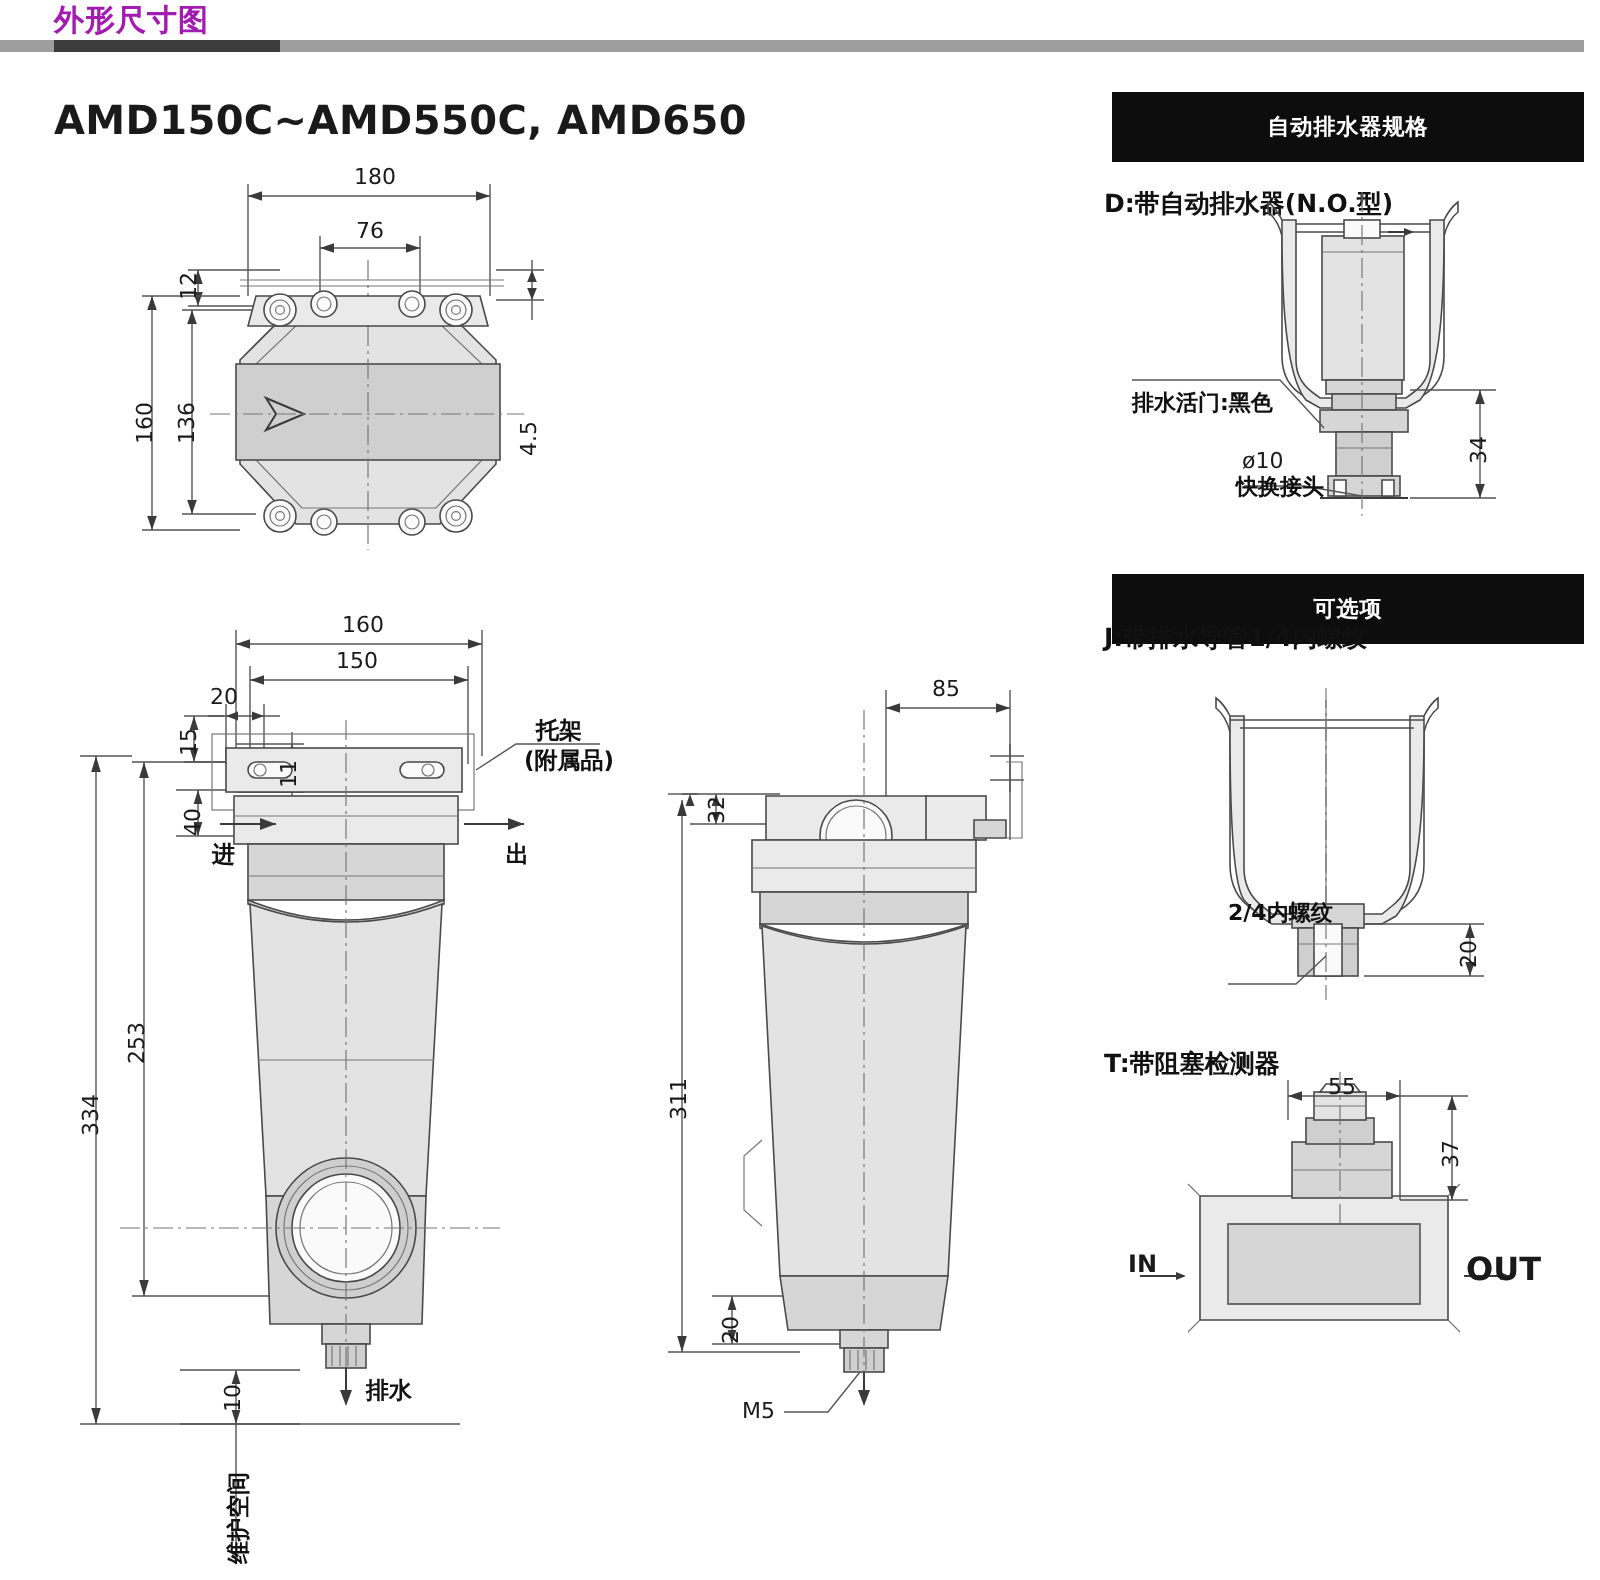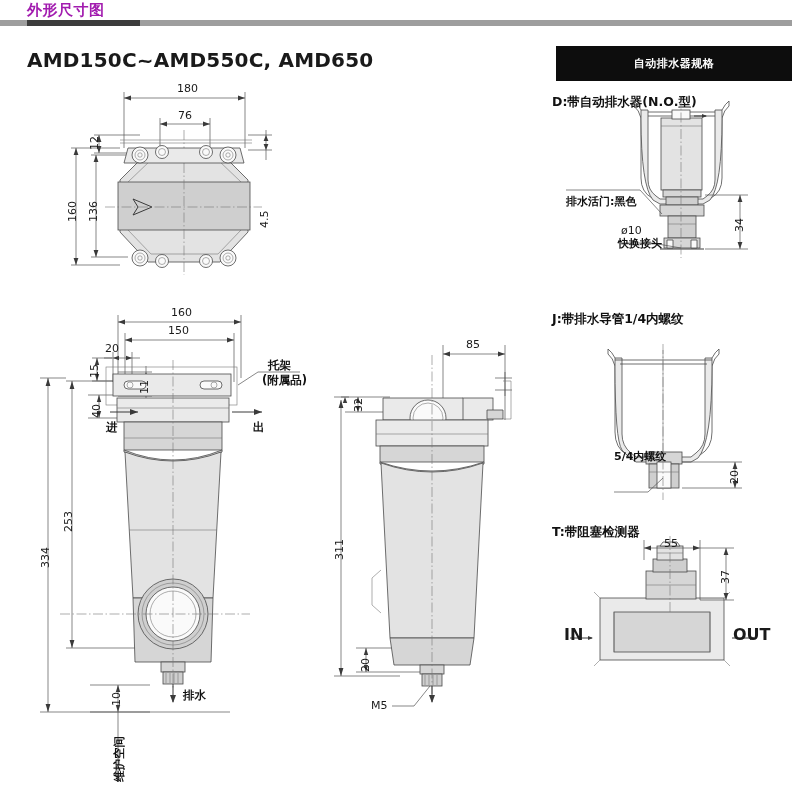--- a/index.html
+++ b/index.html
@@ -75,20 +75,23 @@
   <div class="rule"></div>
   <div class="rule-dark"></div>
   <div class="doc-title">外形尺寸图</div>
   <div class="model-line">AMD150C~AMD550C, AMD650</div>
 
   <div class="bar bar-auto">
     <span>自动排水器规格</span>
   </div>
   <div class="opt-label lbl-D">D:带自动排水器(N.O.型)</div>
 
+  <div class="bar bar-opt">
+    <span>可选项</span>
+  </div>
   <div class="opt-label lbl-J">J:带排水导管1/4内螺纹</div>
   <div class="opt-label lbl-T">T:带阻塞检测器</div>
 
   <svg viewBox="0 0 800 790">
 
     <g>
 
       <line class="dim" x1="124" y1="92" x2="124" y2="148"></line>
       <line class="dim" x1="245" y1="92" x2="245" y2="148"></line>
       <line class="dim" x1="124" y1="98" x2="245" y2="98"></line>
@@ -478,21 +481,21 @@
   <div class="dtxt vert" style="left:352px;top:412px;">32</div>
   <div class="dtxt vert" style="left:333px;top:560px;">311</div>
   <div class="dtxt vert" style="left:359px;top:672px;">20</div>
   <div class="dtxt" style="left:371px;top:699px;">M5</div>
 
   <div class="dtxt cn2" style="left:566px;top:182px;margin-top:12px;">排水活门:黑色</div>
   <div class="dtxt" style="left:621px;top:224px;">ø10</div>
   <div class="dtxt cn2" style="left:618px;top:236px;">快换接头</div>
   <div class="dtxt vert" style="left:733px;top:232px;">34</div>
 
-  <div class="dtxt cn2" style="left:614px;top:449px;">5/4内螺纹</div>
+  <div class="dtxt cn2" style="left:614px;top:449px;">2/4内螺纹</div>
   <div class="dtxt vert" style="left:728px;top:484px;">20</div>
 
   <div class="dtxt" style="left:664px;top:537px;text-align:center;">55</div>
   <div class="dtxt vert" style="left:719px;top:584px;">37</div>
-  <div class="dtxt" style="left:564px;top:625px;font-weight:700;font-size:16px;">IN</div>
+  <div class="dtxt" style="left:564px;top:625px;font-weight:700;font-size:12px;">IN</div>
   <div class="dtxt" style="left:733px;top:625px;font-weight:700;font-size:16px;">OUT</div>
 
 </div>
 
 </body></html>

